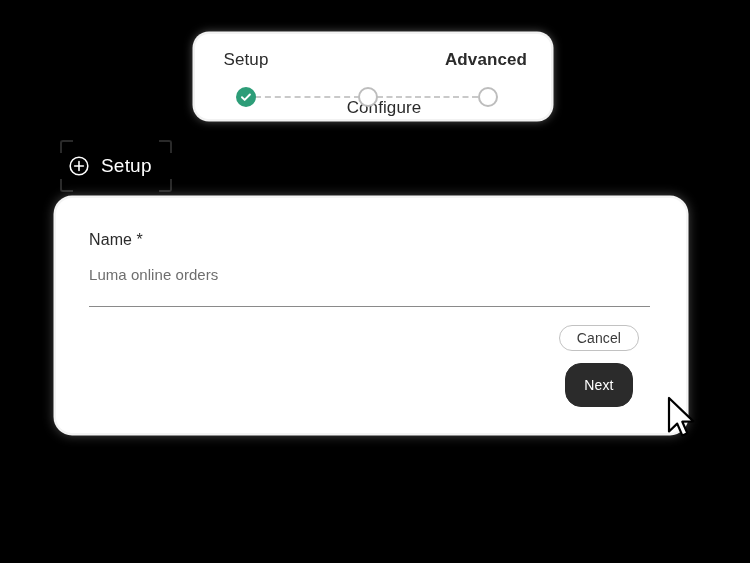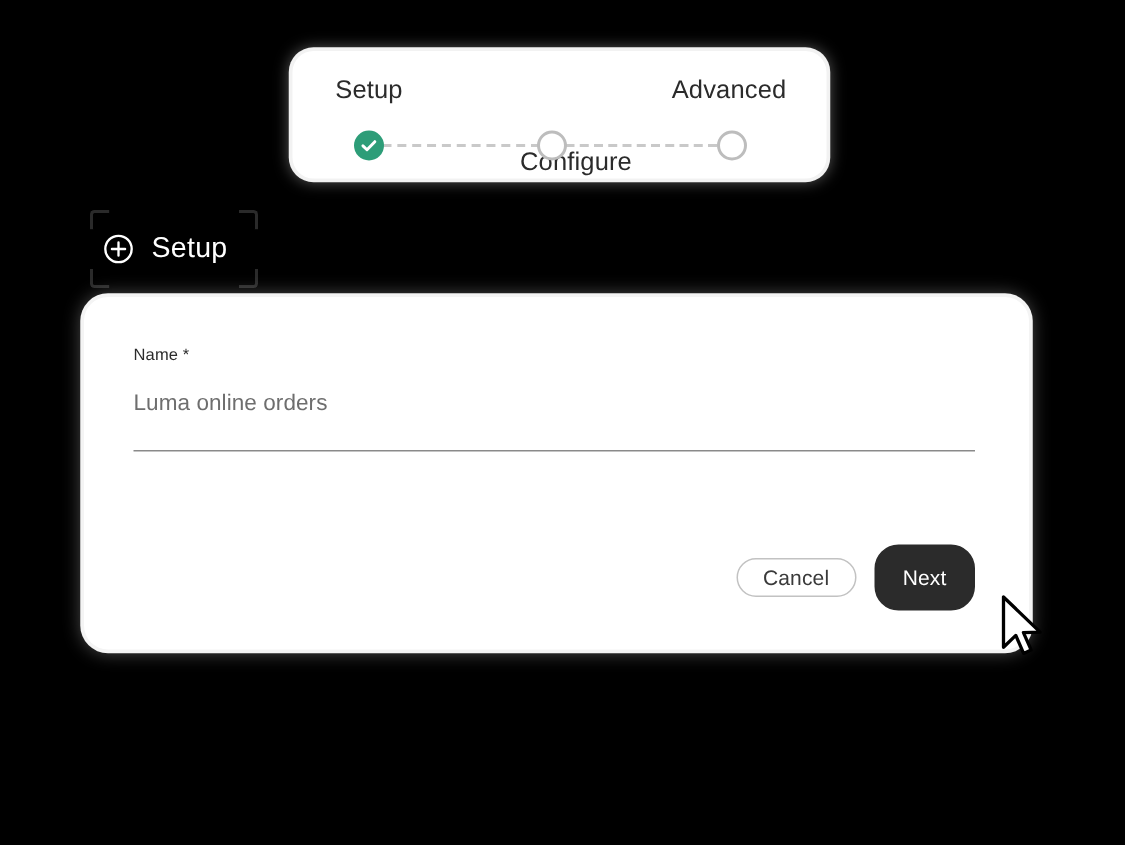--- a/index.html
+++ b/index.html
@@ -46,21 +46,21 @@
     position: absolute;
     font-size: 17px;
     color: #2b2b2b;
     letter-spacing: 0.1px;
     white-space: nowrap;
     transform: translateX(-50%);
     font-family: "Liberation Sans", sans-serif;
   }
   .step-label.s0 { left: 51px; }
   .step-label.s1 { left: 189px; margin-top: 48px; }
-  .step-label.s2 { left: 291px; }
+  .step-label.s2 { left: 291px; font-weight: bold; }
 
   .stepper-track {
     position: absolute;
     left: 0;
     top: 53px;
     width: 100%;
     height: 20px;
   }
   .track-line {
     position: absolute;
@@ -139,43 +139,44 @@
     height: 235px;
     background: #ffffff;
     border-radius: 16px;
     box-shadow: 0 0 0 2.5px #f4f4f4, 0 0 12px 2px rgba(255,255,255,0.30);
     box-sizing: border-box;
     padding: 33px 36px 0 33px;
   }
 
   .field { position: relative; }
   .field-label {
-    font-size: 11px;
+    font-size: 16px;
     color: #2b2b2b;
     margin-bottom: 17px;
     letter-spacing: 0.1px;
   }
   .field-input {
     font-size: 15px;
     color: #6e6e6e;
     padding-bottom: 23px;
     border-bottom: 1.4px solid #8a8a8a;
     white-space: nowrap;
     letter-spacing: 0.05px;
     background: transparent;
   }
   .field.name-field { margin-bottom: 31px; }
 
   .actions {
     position: absolute;
-    right: 36px;
+    right: 47px;
     bottom: 26px;
     display: flex;
     align-items: center;
     gap: 12px;
+    flex-direction: column;
   }
   .btn {
     font-family: "Liberation Sans", sans-serif;
     font-size: 14px;
     border-radius: 16px;
     box-sizing: border-box;
     display: inline-flex;
     align-items: center;
     justify-content: center;
     letter-spacing: 0.1px;

